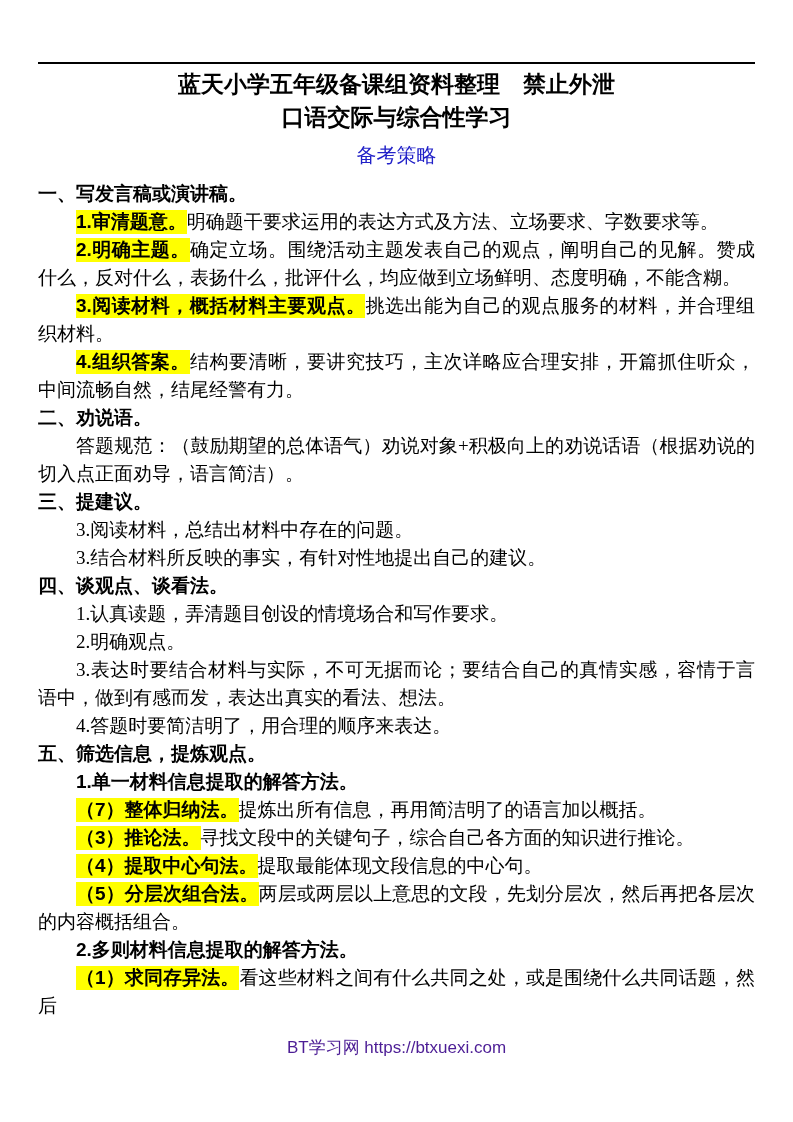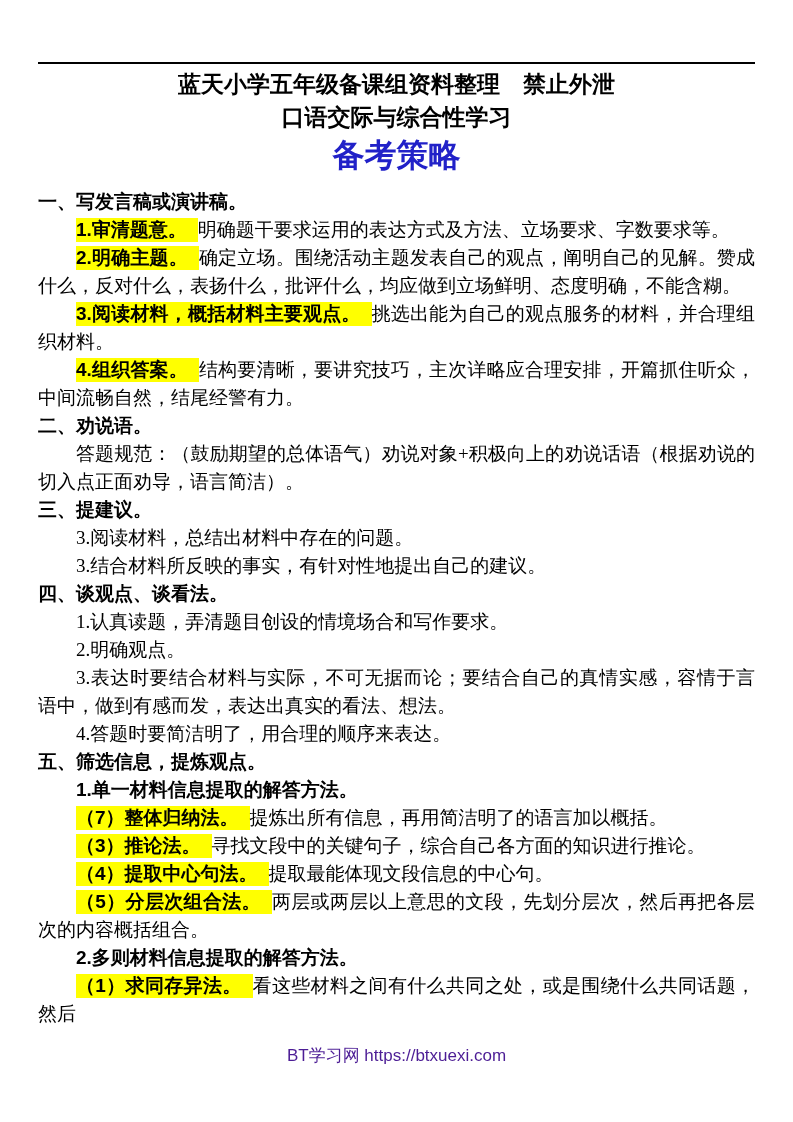--- a/index.html
+++ b/index.html
@@ -22,46 +22,46 @@
   .head { text-align: center; }
   .title-line {
     font-family: "Liberation Sans", "DejaVu Sans", sans-serif;
     font-weight: bold;
     font-size: 23px;
     line-height: 33px;
     white-space: pre;
   }
   .blue-title {
     font-family: "Liberation Sans", "DejaVu Sans", sans-serif;
-    font-weight: bold;
-    font-size: 32px;
+    font-weight: normal;
+    font-size: 20px;
     line-height: 42px;
     color: var(--accent, #2121c8);
   }
   .content {
-    margin-top: 12px;
+    margin-top: 4px;
     font-size: 19px;
     line-height: 28px;
     text-align: justify;
   }
   .content p { margin: 0; }
   .content p.p { text-indent: 2em; }
   .content p.section {
     font-weight: bold;
     font-family: "Liberation Sans", "DejaVu Sans", sans-serif;
   }
   .content span.b {
     font-weight: bold;
     font-family: "Liberation Sans", "DejaVu Sans", sans-serif;
   }
   .content span.hl {
     font-weight: bold;
     font-family: "Liberation Sans", "DejaVu Sans", sans-serif;
     background: var(--hl, #ffff00);
-    padding: 1px 11px 2px 0;
+    padding: 1px 0 2px 0;
   }
   .footer {
     margin-top: 16px;
     text-align: center;
     font-family: "Liberation Sans", "DejaVu Sans", sans-serif;
     font-size: 17px;
     color: #4c1d95;
   }
 </style>
 </head>

